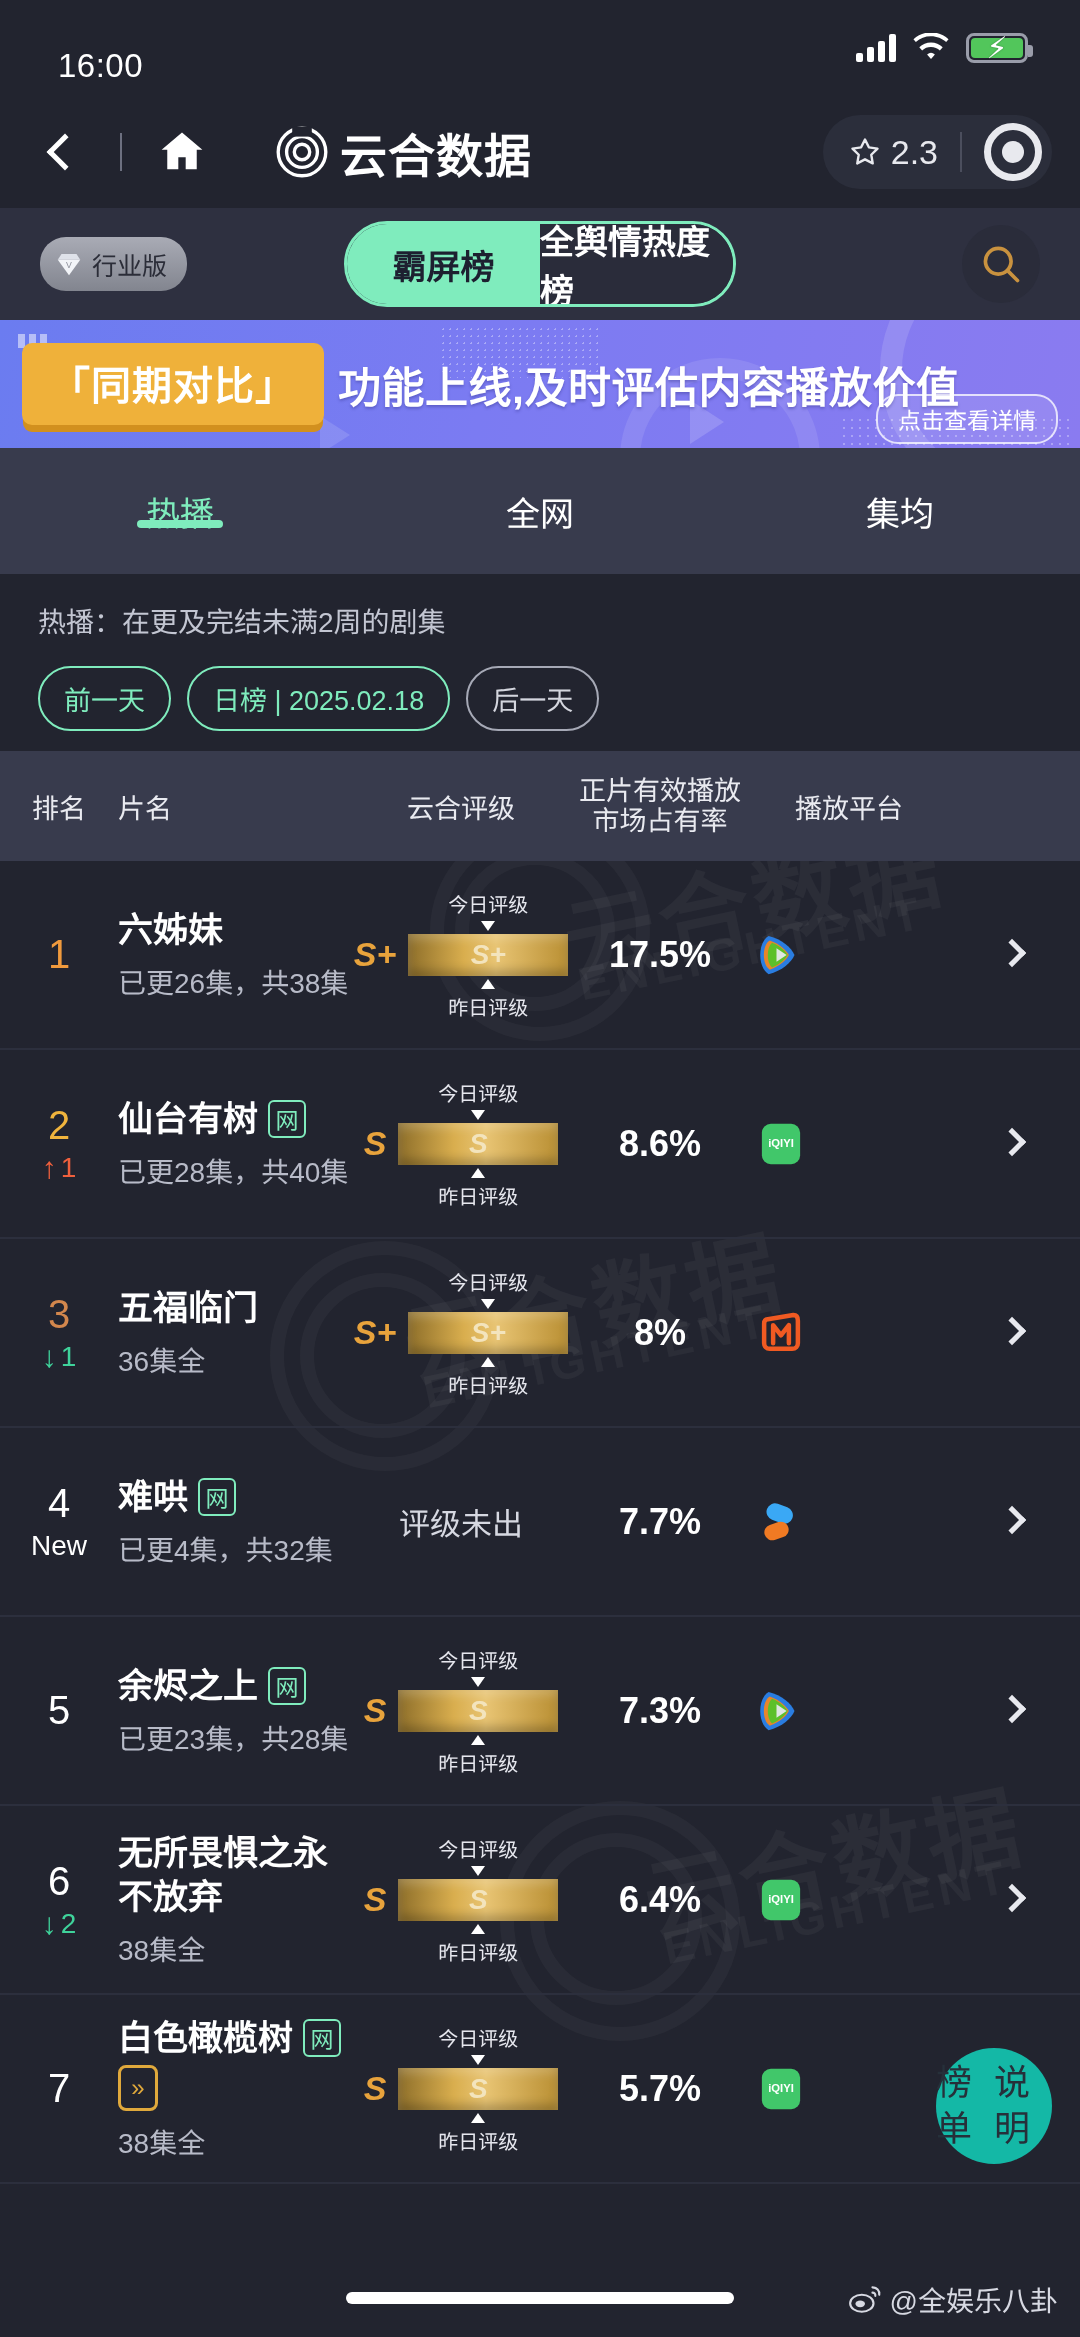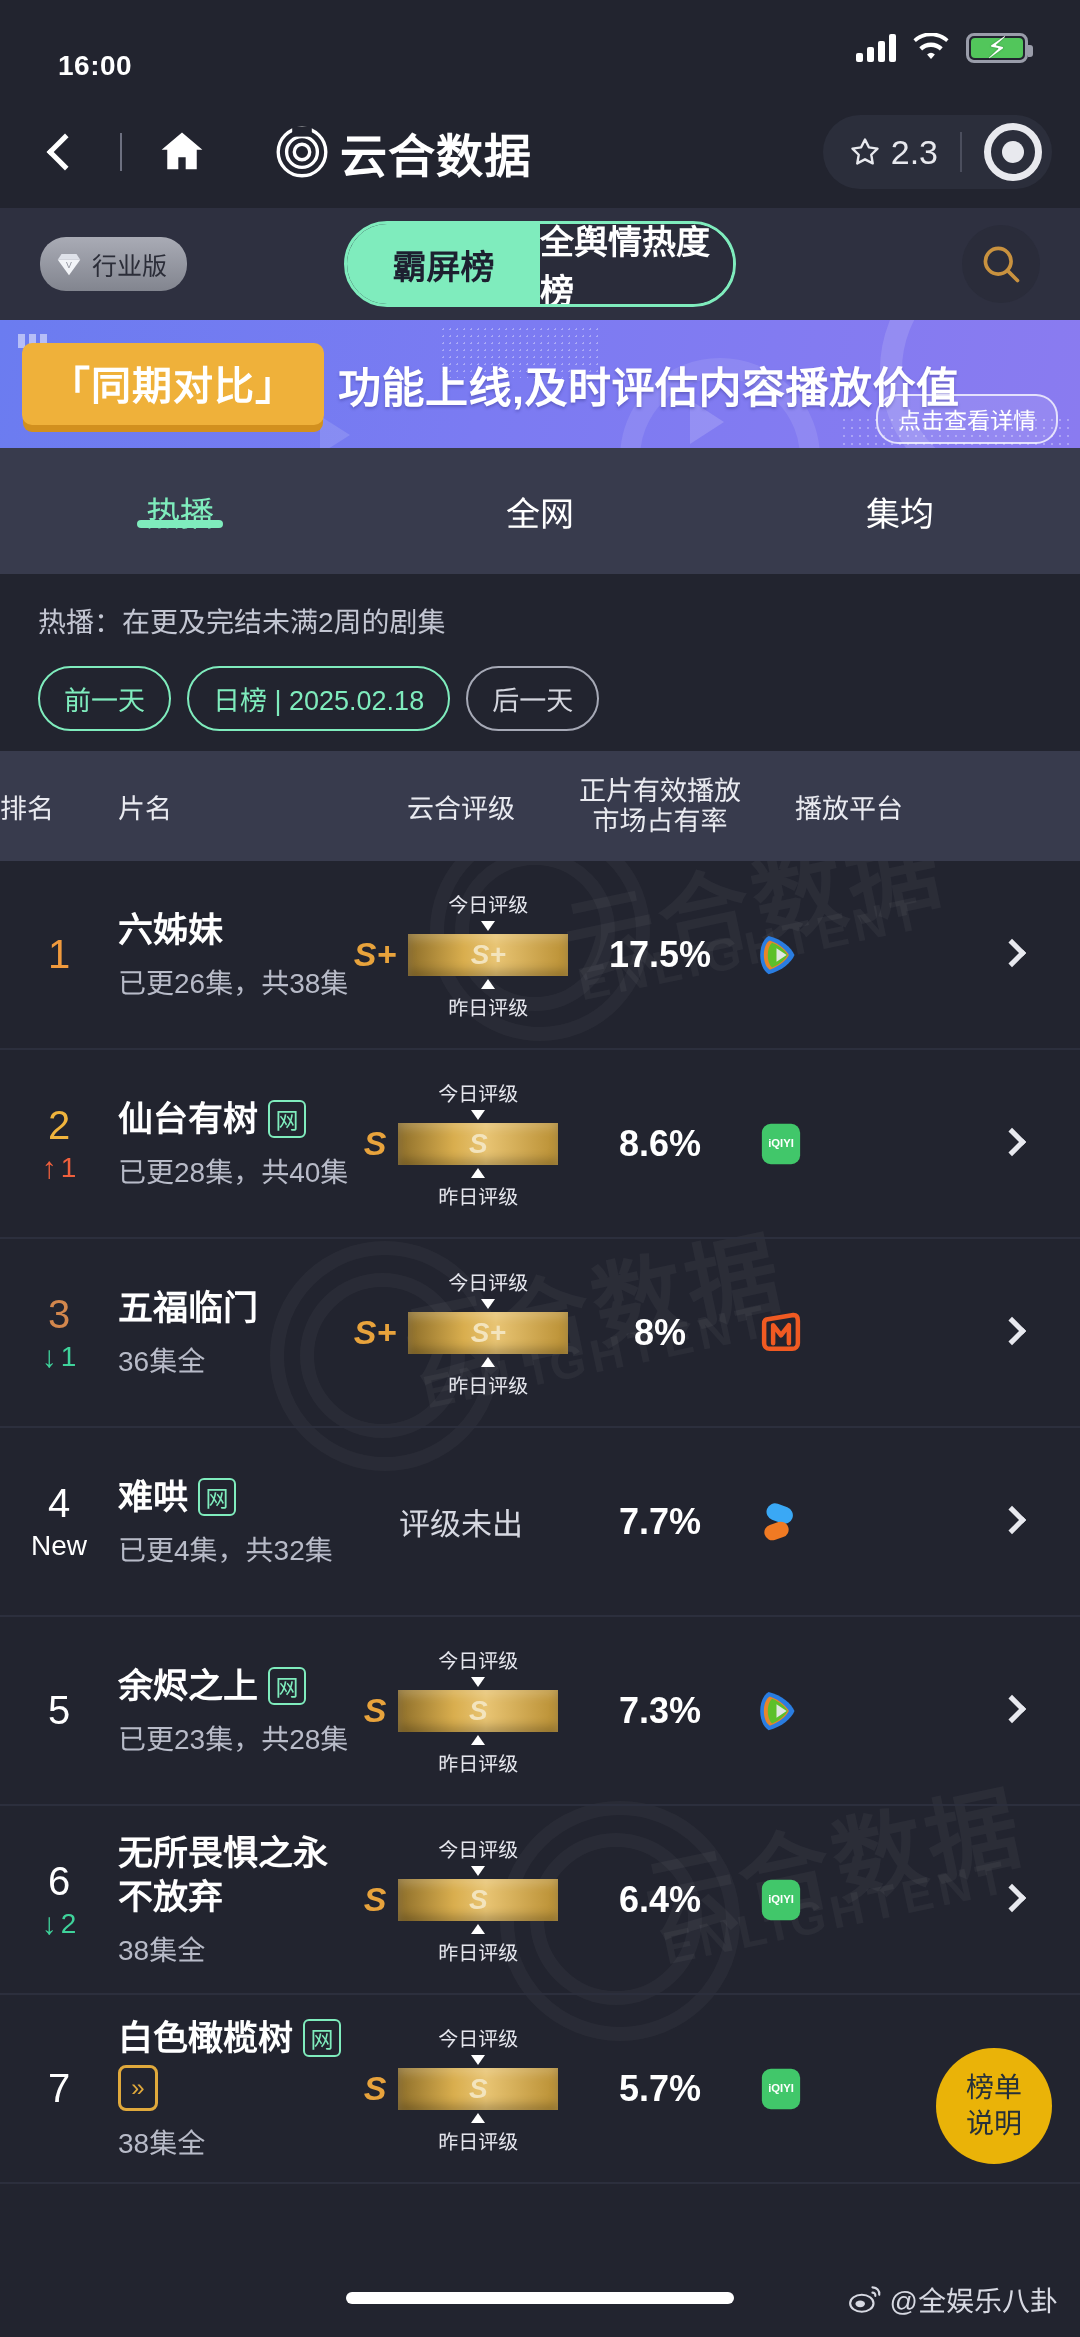--- a/index.html
+++ b/index.html
@@ -11,21 +11,21 @@
     overflow: hidden;
   }
   .screen { position: relative; width: 1080px; height: 2337px; background: #22242f; }
 
   
   .statusbar {
     height: 96px; display: flex; align-items: center;
     justify-content: space-between; padding: 0 52px 0 58px;
     background: #22242f;
   }
-  .status-time { font-size: 28px; font-weight: 700; letter-spacing: .5px; margin-top: 36px; }
+  .status-time { font-size: 33px; font-weight: 400; letter-spacing: .5px; margin-top: 36px; }
   .status-icons { display: flex; align-items: center; gap: 16px; }
   .signal { display: flex; align-items: flex-end; gap: 4px; height: 28px; }
   .signal i { display:block; width: 7px; background:#fff; border-radius:2px; }
   .signal i:nth-child(1){ height: 9px; }
   .signal i:nth-child(2){ height: 15px; }
   .signal i:nth-child(3){ height: 21px; }
   .signal i:nth-child(4){ height: 28px; }
   .battery {
     width: 62px; height: 30px; border: 3px solid #9a9daa; border-radius: 8px;
     position: relative; padding: 2px; display:flex; align-items:center;
@@ -174,21 +174,21 @@
     border: 2px solid #7fecbd; color:#7fecbd; border-radius: 34px;
     font-size: 27px; padding: 11px 24px; white-space:nowrap;
   }
   .chip.muted { border-color:#a6a9b6; color:#d4d6de; }
 
   
   .thead {
     background:#383b4d; height: 110px; display:flex; align-items:center;
     font-size: 27px; color:#e9eaf0;
   }
-  .c-rank   { width: 118px; flex-shrink:0; }
+  .c-rank   { width: 118px; text-align:center; flex-shrink:0; }
   .c-title  { width: 238px; flex-shrink:0; }
   .c-grade  { width: 210px; text-align:center; flex-shrink:0; }
   .c-share  { width: 188px; text-align:center; flex-shrink:0; }
   .c-plat   { width: 190px; text-align:center; flex-shrink:0; }
   .c-arrow  { flex:1; text-align:center; }
   .thead .c-share { line-height: 1.12; }
 
   .tbody { position:relative; }
   .wm {
     position:absolute; inset:0; pointer-events:none; overflow:hidden; z-index:0;
@@ -248,22 +248,22 @@
   .plat-logo { display:flex; align-items:center; justify-content:flex-start; }
   .chev-r {
     width: 20px; height: 20px; border-top: 5px solid #e8e9ef; border-right: 5px solid #e8e9ef;
     transform: rotate(45deg); display:inline-block;
   }
 
   
   .fab {
     position:absolute; right: 28px; top: 2048px; z-index: 20;
     width: 116px; height: 116px; border-radius: 50%;
-    background:#eab308; color:#26303a; font-size: 28px; font-weight: 500;
-    display:flex; flex-direction:column; align-items:center; justify-content:center;
+    background:#14b8a6; color:#26303a; font-size: 36px; font-weight: 500;
+    display:flex; flex-direction:row; align-items:center; justify-content:center;
     line-height: 1.28;
   }
 
   
   .bottombar {
     position:absolute; left:0; bottom:0; width:1080px; height: 78px;
     background:#22242f; display:flex; align-items:center; justify-content:center;
   }
   .home-indicator { width: 388px; height: 12px; border-radius: 7px; background:#fff; }
   .wb-credit {

